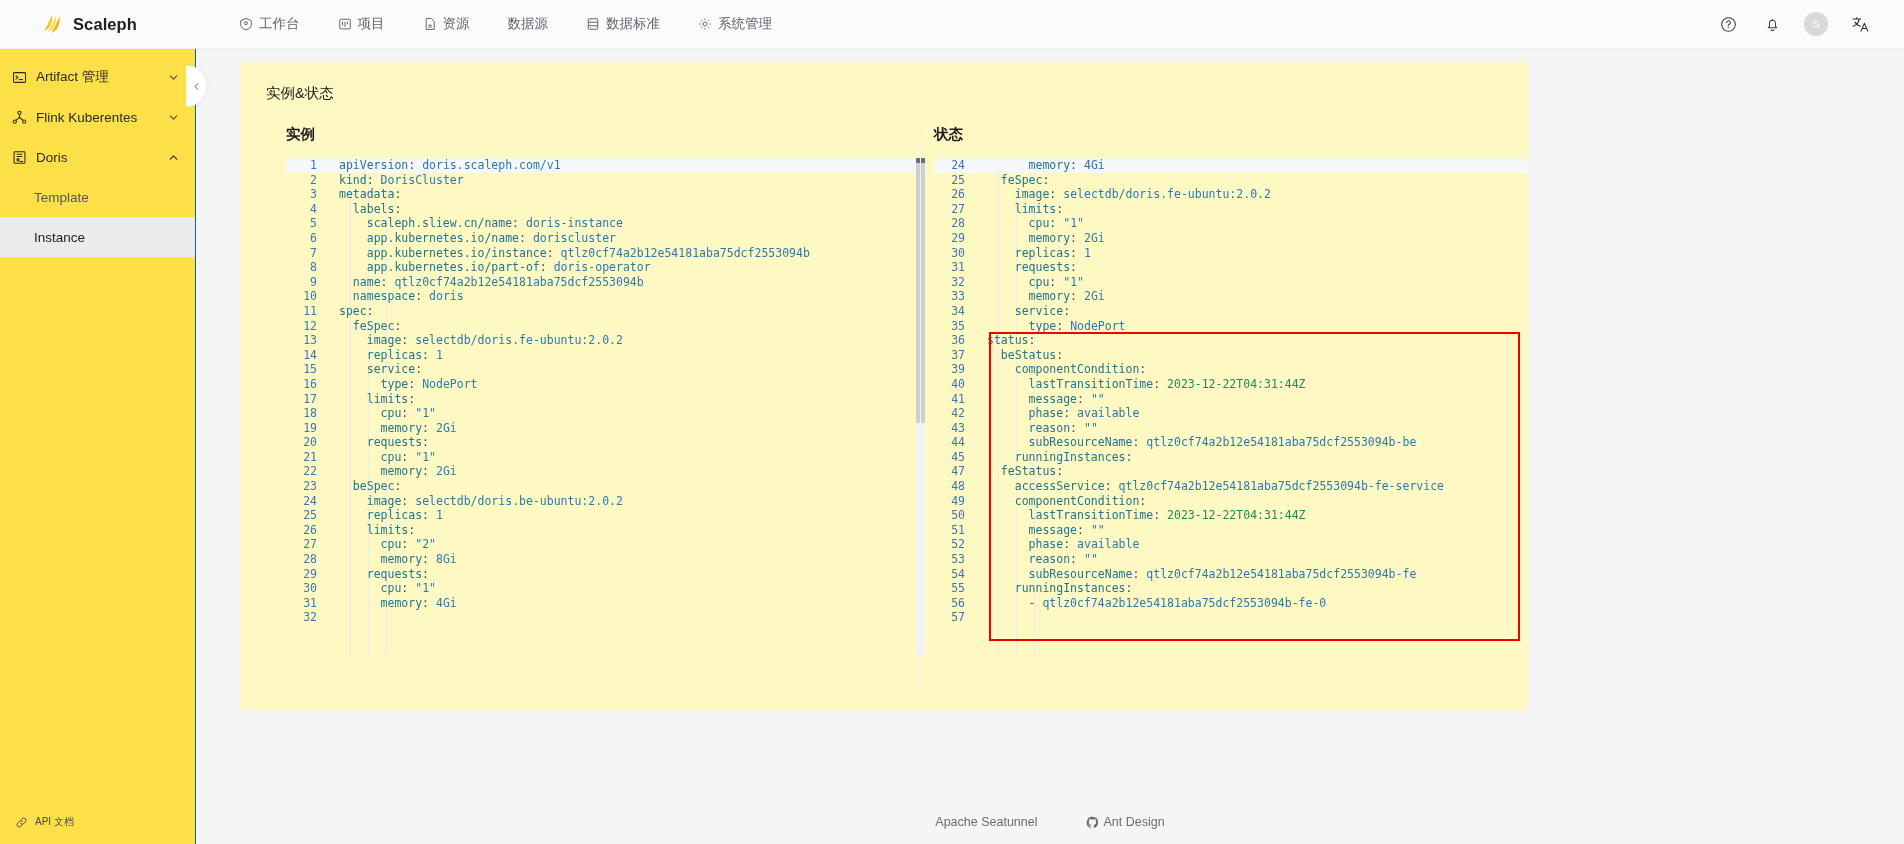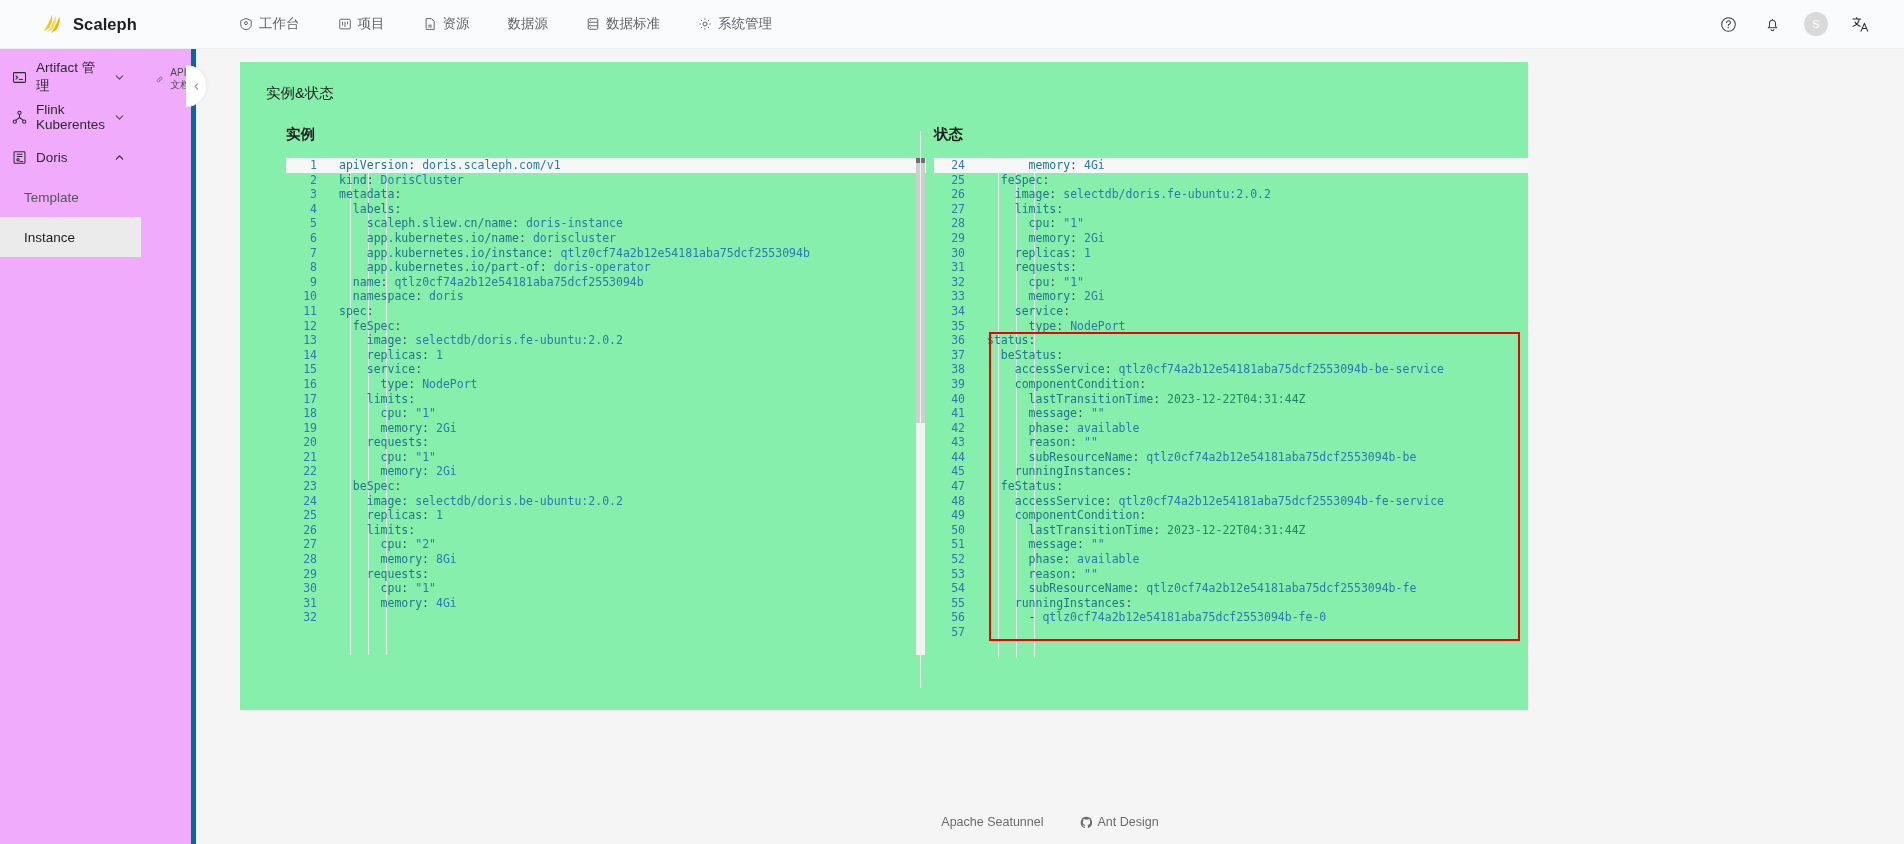--- a/index.html
+++ b/index.html
@@ -80,46 +80,46 @@
     cursor: pointer;
     user-select: none;
   }
 
   
   .shell { display: flex; height: 795px; position: relative; }
 
   .sidebar {
     width: 196px;
     flex: 0 0 196px;
-    background: #f0abfc;
-    border-right: 5px solid #0369a1;
+    background: #fde047;
+    border-right: 1px solid #0369a1;
     padding-top: 8px;
     position: relative;
     display: flex;
-    flex-direction: row;
+    flex-direction: column;
   }
   .menu { flex: 1 1 auto; }
   .menu-group {
     height: 40px;
     display: flex;
     align-items: center;
     padding: 0 16px 0 12px;
     font-size: 13.5px;
     color: #2b2b2b;
     cursor: pointer;
     gap: 9px;
   }
   .menu-ico { width: 15px; height: 15px; flex: 0 0 15px; display:block; color:#2b2b2b; }
   .menu-label { flex: 1 1 auto; }
   .chev { width: 11px; height: 11px; flex: 0 0 11px; color:#555; }
   .menu-child {
     height: 40px;
     display: flex;
     align-items: center;
-    padding-left: 24px;
+    padding-left: 34px;
     font-size: 13.5px;
     color: #565656;
     cursor: pointer;
   }
   .menu-child.active {
     background: #ebebeb;
     color: #1c1c1c;
   }
   .sider-footer {
     height: 44px;
@@ -149,21 +149,21 @@
   }
 
   .content {
     flex: 1 1 auto;
     background: #f5f5f5;
     padding: 13px 0 0 44px;
     overflow: hidden;
     position: relative;
   }
   .card {
-    background: #86efac;
+    background: #fef9c3;
     width: 1288px;
     height: 648px;
     padding: 22px 26px 0 26px;
     position: relative;
     overflow: hidden;
   }
   .card-title {
     font-size: 14.5px;
     color: #1c1c1c;
     font-weight: 400;
@@ -263,21 +263,21 @@
   }
 
   
   .footer {
     position: absolute;
     left: 0; right: 0; bottom: 0;
     height: 44px;
     display: flex;
     align-items: center;
     justify-content: center;
-    gap: 11px;
+    gap: 17px;
     font-size: 12.5px;
     color: #6b6b6b;
     background: #f5f5f5;
   }
   .footer .sep { display:inline-block; width: 14px; }
   .footer-item { display: flex; align-items: center; gap: 5px; cursor: pointer; }
 </style>
 </head>
 <body>
 
@@ -500,21 +500,20 @@
                 <div class="ln-row"><span class="ln">28</span><span class="code">      <span class="k">cpu</span><span class="p">:</span> <span class="v">"1"</span></span></div>
                 <div class="ln-row"><span class="ln">29</span><span class="code">      <span class="k">memory</span><span class="p">:</span> <span class="v">2Gi</span></span></div>
                 <div class="ln-row"><span class="ln">30</span><span class="code">    <span class="k">replicas</span><span class="p">:</span> <span class="v">1</span></span></div>
                 <div class="ln-row"><span class="ln">31</span><span class="code">    <span class="k">requests</span><span class="p">:</span></span></div>
                 <div class="ln-row"><span class="ln">32</span><span class="code">      <span class="k">cpu</span><span class="p">:</span> <span class="v">"1"</span></span></div>
                 <div class="ln-row"><span class="ln">33</span><span class="code">      <span class="k">memory</span><span class="p">:</span> <span class="v">2Gi</span></span></div>
                 <div class="ln-row"><span class="ln">34</span><span class="code">    <span class="k">service</span><span class="p">:</span></span></div>
                 <div class="ln-row"><span class="ln">35</span><span class="code">      <span class="k">type</span><span class="p">:</span> <span class="v">NodePort</span></span></div>
                 <div class="ln-row"><span class="ln">36</span><span class="code"><span class="k">status</span><span class="p">:</span></span></div>
                 <div class="ln-row"><span class="ln">37</span><span class="code">  <span class="k">beStatus</span><span class="p">:</span></span></div>
-                <div class="ln-row"><span class="ln">38</span><span class="code">    <span class="k">accessService</span><span class="p">:</span> <span class="v">qtlz0cf74a2b12e54181aba75dcf2553094b-be-service</span></span></div>
                 <div class="ln-row"><span class="ln">39</span><span class="code">    <span class="k">componentCondition</span><span class="p">:</span></span></div>
                 <div class="ln-row"><span class="ln">40</span><span class="code">      <span class="k">lastTransitionTime</span><span class="p">:</span> <span class="date">2023-12-22T04:31:44Z</span></span></div>
                 <div class="ln-row"><span class="ln">41</span><span class="code">      <span class="k">message</span><span class="p">:</span> <span class="v">""</span></span></div>
                 <div class="ln-row"><span class="ln">42</span><span class="code">      <span class="k">phase</span><span class="p">:</span> <span class="v">available</span></span></div>
                 <div class="ln-row"><span class="ln">43</span><span class="code">      <span class="k">reason</span><span class="p">:</span> <span class="v">""</span></span></div>
                 <div class="ln-row"><span class="ln">44</span><span class="code">      <span class="k">subResourceName</span><span class="p">:</span> <span class="v">qtlz0cf74a2b12e54181aba75dcf2553094b-be</span></span></div>
                 <div class="ln-row"><span class="ln">45</span><span class="code">    <span class="k">runningInstances</span><span class="p">:</span></span></div>
                 <div class="ln-row"><span class="ln">47</span><span class="code">  <span class="k">feStatus</span><span class="p">:</span></span></div>
                 <div class="ln-row"><span class="ln">48</span><span class="code">    <span class="k">accessService</span><span class="p">:</span> <span class="v">qtlz0cf74a2b12e54181aba75dcf2553094b-fe-service</span></span></div>
                 <div class="ln-row"><span class="ln">49</span><span class="code">    <span class="k">componentCondition</span><span class="p">:</span></span></div>

